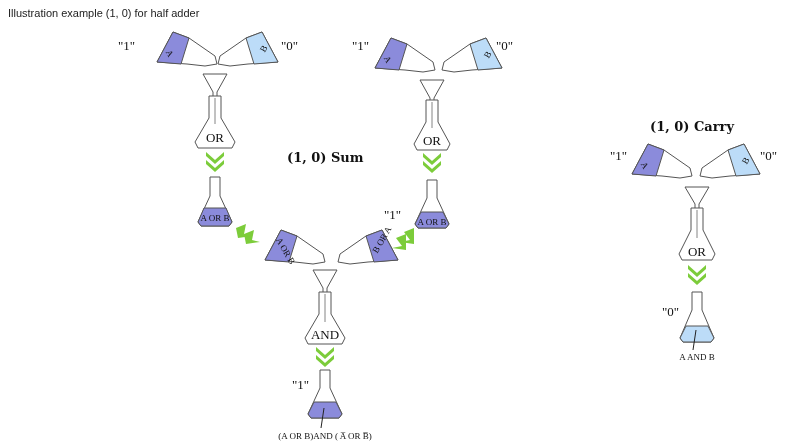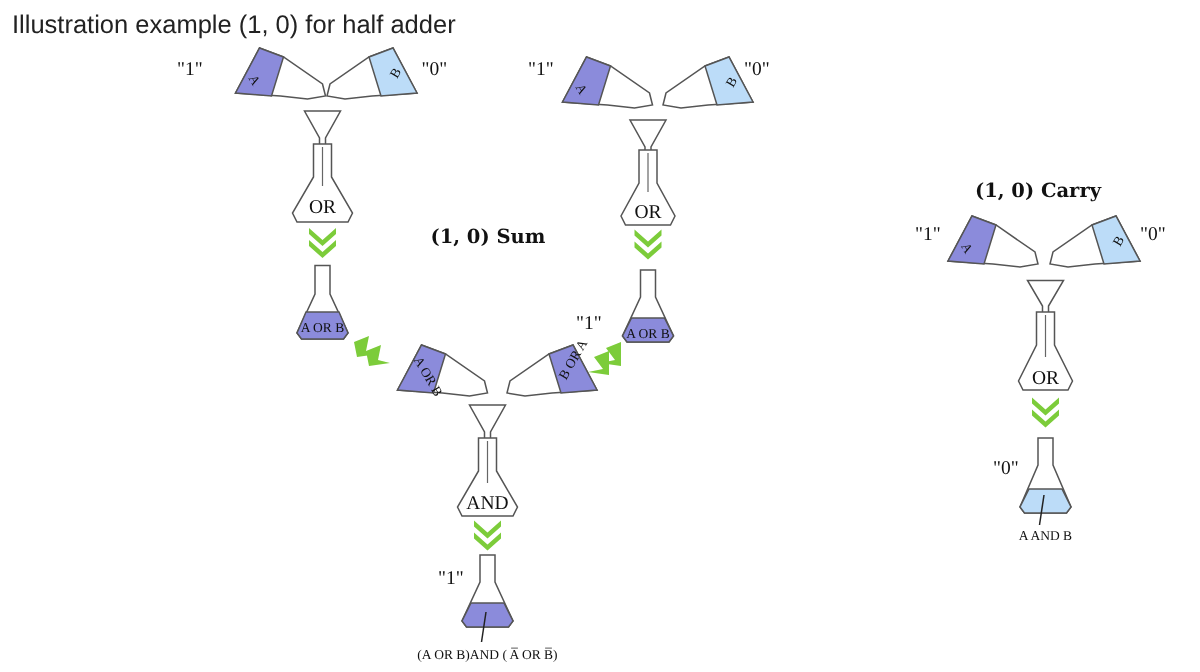--- a/index.html
+++ b/index.html
@@ -1,19 +1,19 @@
 <!DOCTYPE html>
 <html><head>
 <meta charset="utf-8">
 <style>
   html, body { margin: 0; padding: 0; background: #ffffff; }
   body { width: 800px; height: 448px; position: relative; overflow: hidden; }
   .page-title {
     position: absolute; left: 8px; top: 7px;
-    font-family: "Liberation Sans", sans-serif; font-size: 17px; color: #222;
+    font-family: "Liberation Sans", sans-serif; font-size: 11px; color: #222;
   }
   svg.diagram { position: absolute; left: 0; top: 0; }
   .lbl { font-family: "Liberation Serif", serif; font-size: 13px; fill: #111; }
   .gate { font-family: "Liberation Serif", serif; font-size: 13px; fill: #111; }
   .small { font-family: "Liberation Serif", serif; font-size: 9px; fill: #111; }
   .heading { font-family: "DejaVu Serif", serif; font-size: 13px; font-weight: bold; fill: #111; }
   .flask-outline { fill: #fff; stroke: #555; stroke-width: 1; }
   .funnel { fill: #fff; stroke: #555; stroke-width: 1; }
   .tube { fill: none; stroke: #666; stroke-width: 0.8; }
   .chevron { fill: #7ccc3a; }

